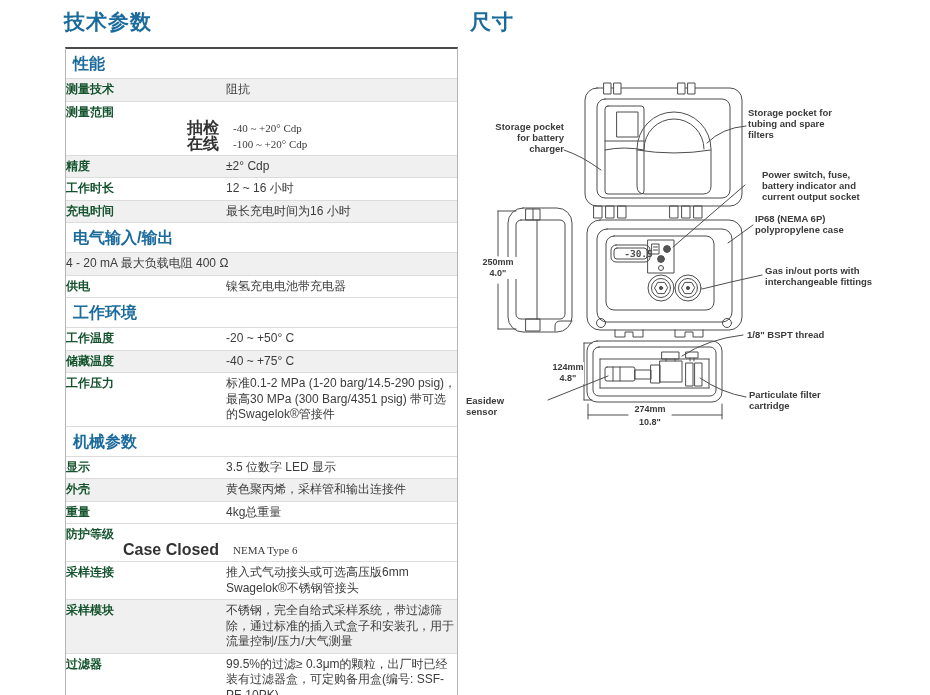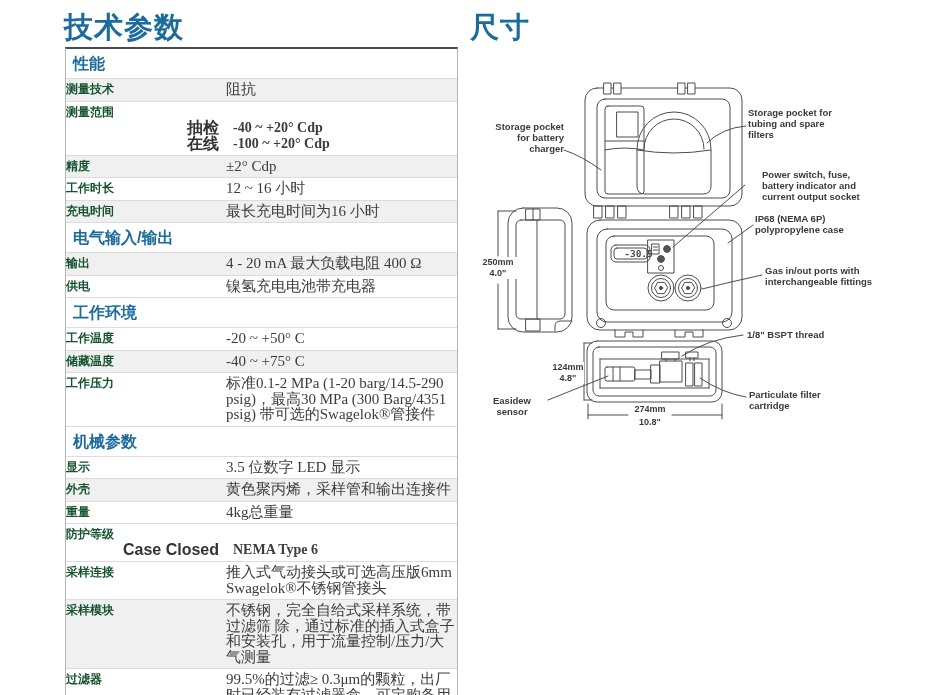--- a/index.html
+++ b/index.html
@@ -1,37 +1,37 @@
 <!DOCTYPE html>
 <html><head>
 <meta charset="utf-8">
 <style>
   html,body{margin:0;padding:0;}
   body{width:930px;height:695px;background:#ffffff;position:relative;overflow:hidden;
        font-family:"Liberation Sans","DejaVu Sans",sans-serif;}
-  .title{position:absolute;font-size:29px;font-weight:600;color:#1c6b9d;letter-spacing:1px;}
+  .title{position:absolute;font-size:21px;font-weight:600;color:#1c6b9d;letter-spacing:1px;}
   .title-left{left:64px;top:8px;}
   .title-right{left:470px;top:8px;}
 
   
   .spec-table{position:absolute;left:65px;top:47px;width:391px;
     border-top:2px solid #4a4a4a;border-bottom:2px solid #4a4a4a;
     border-left:1px solid #b5b5b5;border-right:1px solid #b5b5b5;}
   .sec-header{padding:5px 0 3px 7px;font-size:16px;font-weight:700;color:#1c6b9d;border-top:1px solid #dcdcdc;}
   .spec-table > div:first-child{border-top:none;}
   .row{border-top:1px solid #dcdcdc;padding:3px 0;}
   .row.shade{background:#f0f0f0;}
   .row.flexr{display:flex;}
   .cell-label{width:160px;padding-left:0;font-size:12px;font-weight:700;color:#14532d;line-height:15px;flex:none;}
-  .cell-value{flex:1;font-size:15px;color:#3c3c3c;line-height:15.5px;
-    font-family:Liberation Serif, serif;}
+  .cell-value{flex:1;font-size:12px;color:#3c3c3c;line-height:15.5px;
+    font-family:Liberation Sans, sans-serif;}
   .rowline{display:flex;}
   .subkey{width:153px;text-align:right;font-size:16px;font-weight:700;color:#333;line-height:16px;flex:none;}
-  .subval{padding-left:14px;font-size:14px;color:#3c3c3c;line-height:16px;
-    font-family:"Liberation Serif","DejaVu Serif",serif;font-weight:bold;}
+  .subval{padding-left:14px;font-size:11px;color:#3c3c3c;line-height:16px;
+    font-family:"Liberation Serif","DejaVu Serif",serif;}
   .row.tall{padding-bottom:16px;}
 
   
   .diagram{position:absolute;left:460px;top:0;width:470px;height:470px;}
   .diagram svg{position:absolute;left:0;top:0;}
   .callout{position:absolute;font-size:9.5px;line-height:11px;font-weight:600;color:#3a3a3a;white-space:pre-line;}
   .dim{position:absolute;font-size:9px;line-height:11px;font-weight:600;color:#3a3a3a;
        text-align:center;white-space:pre-line;background:#fff;}
   .readout{position:absolute;left:151px;top:248px;width:55px;text-align:center;
        font-size:9.5px;font-weight:700;color:#4a4a4a;font-family:"DejaVu Sans Mono","Liberation Mono",monospace;}
@@ -70,21 +70,20 @@
     <div class="cell-label">工作时长</div>
     <div class="cell-value">12 ~ 16 小时</div>
   </div>
   <div class="row shade flexr">
     <div class="cell-label">充电时间</div>
     <div class="cell-value">最长充电时间为16 小时</div>
   </div>
 
   <div class="sec-header">电气输入/输出</div>
   <div class="row shade flexr">
-    <div class="cell-label">输出</div>
     <div class="cell-value">4 - 20 mA 最大负载电阻 400 Ω</div>
   </div>
   <div class="row flexr">
     <div class="cell-label">供电</div>
     <div class="cell-value">镍氢充电电池带充电器</div>
   </div>
 
   <div class="sec-header">工作环境</div>
   <div class="row flexr">
     <div class="cell-label">工作温度</div>
@@ -265,21 +264,21 @@
 tubing and spare
 filters</div>
   <div class="callout" style="left:302px;top:169px;">Power switch, fuse,
 battery indicator and
 current output socket</div>
   <div class="callout" style="left:295px;top:213px;">IP68 (NEMA 6P)
 polypropylene case</div>
   <div class="callout" style="left:305px;top:265px;">Gas in/out ports with
 interchangeable fittings</div>
   <div class="callout" style="left:287px;top:329px;">1/8" BSPT thread</div>
-  <div class="callout" style="left:18px;top:395px;width:68px;text-align:center;">Easidew sensor</div>
+  <div class="callout" style="left:6px;top:395px;width:68px;text-align:left;">Easidew sensor</div>
   <div class="callout" style="left:289px;top:389px;">Particulate filter
 cartridge</div>
 
   <div class="dim" style="left:12px;top:257px;width:52px;">250mm
 4.0"</div>
   <div class="dim" style="left:92px;top:362px;width:32px;">124mm
 4.8"</div>
   <div class="dim" style="left:160px;top:404px;width:60px;background:transparent;">274mm</div>
   <div class="dim" style="left:160px;top:417px;width:60px;background:transparent;">10.8"</div>
 </div>

